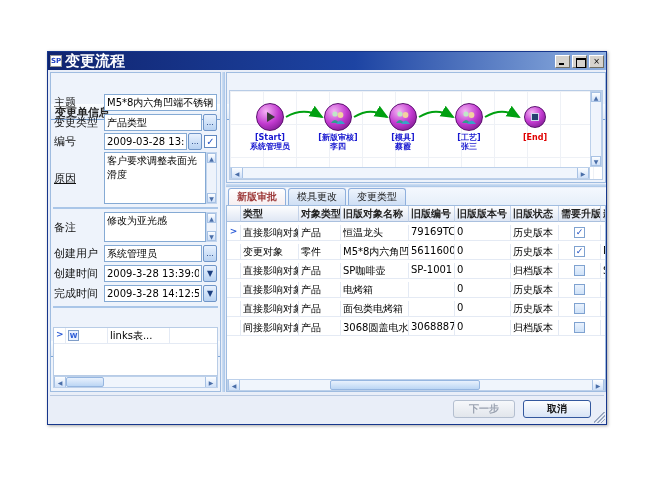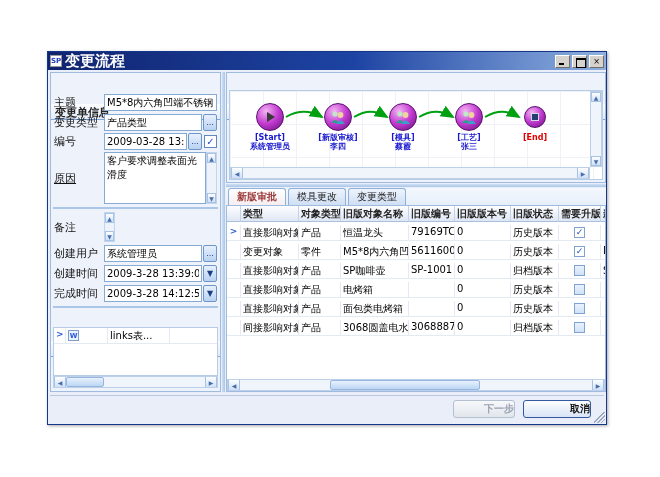--- a/index.html
+++ b/index.html
@@ -53,21 +53,21 @@
   .ic-end { width:8px; height:8px; background:#24406e; border:1px solid #cfd8ec; }
   
   .tabs { height:23px; display:flex; gap:2px; padding-left:2px; border-bottom:1px solid #8fb0dd; background:linear-gradient(#f4f8fe,#e2ecf8); }
   .tab { padding:1px 8px; font-size:10px; border:1px solid #8fb0dd; border-bottom:none; border-radius:3px 3px 0 0; background:linear-gradient(#eef4fc,#cfdff4); color:#222; height:17px; }
   .tab.active { background:linear-gradient(#fff,#f6eef0); color:#9c3838; font-weight:bold; }
   .main-grid { position:absolute; left:0; top:17px; right:0; bottom:0; background:#fff; border:1px solid #9fbce0; overflow:hidden; }
   .cb { width:11px; height:11px; margin:1px auto; border:1px solid #7fa2d0; background:linear-gradient(#eaf2fd,#cfe2f8); font-size:9px; line-height:9px; text-align:center; color:#2050c0; font-weight:bold; }
   .cb.on { background:#fff; }
   
   .footer-line { position:absolute; left:2px; right:2px; top:343px; border-top:1px solid #b8c8e0; }
-  .btn { position:absolute; height:18px; border-radius:3px; font-size:10px; font-weight:bold; text-align:right; line-height:16px; }
+  .btn { position:absolute; height:18px; border-radius:3px; font-size:10px; font-weight:bold; text-align:center; line-height:16px; }
   .btn.disabled { background:linear-gradient(#f6f8fb,#e2e6ec); border:1px solid #b4bfd0; color:#9aa2b0; }
   .btn.primary { background:linear-gradient(#fdfeff,#d8e4f6); border:1px solid #33589e; color:#111; }
   .grip { position:absolute; right:1px; bottom:1px; width:11px; height:11px;
     background:linear-gradient(135deg,transparent 45%,#9aa8c0 45%,#9aa8c0 52%,transparent 52%,transparent 62%,#9aa8c0 62%,#9aa8c0 69%,transparent 69%,transparent 79%,#9aa8c0 79%,#9aa8c0 86%,transparent 86%); }
 </style>
 </head>
 <body>
 
 <div class="win">
 
@@ -108,20 +108,21 @@
       <div class="mini-sb">
         <div class="sb-a">▲</div>
         <div class="sb-a">▼</div>
       </div>
     </div>
 
     <div class="sect-split" style="top:134px;"></div>
 
     <div class="frow" style="top:139px; height:30px; align-items:stretch;">
       <span class="lbl" style="align-self:center;">备注</span>
+      <textarea class="ta" style="">修改为亚光感</textarea>
       <div class="mini-sb">
         <div class="sb-a">▲</div>
         <div class="sb-a">▼</div>
       </div>
     </div>
 
     <div class="frow" style="top:172px;">
       <span class="lbl">创建用户</span>
       <input class="inp" value="系统管理员" style="">
       <div class="dots-btn">...</div>

